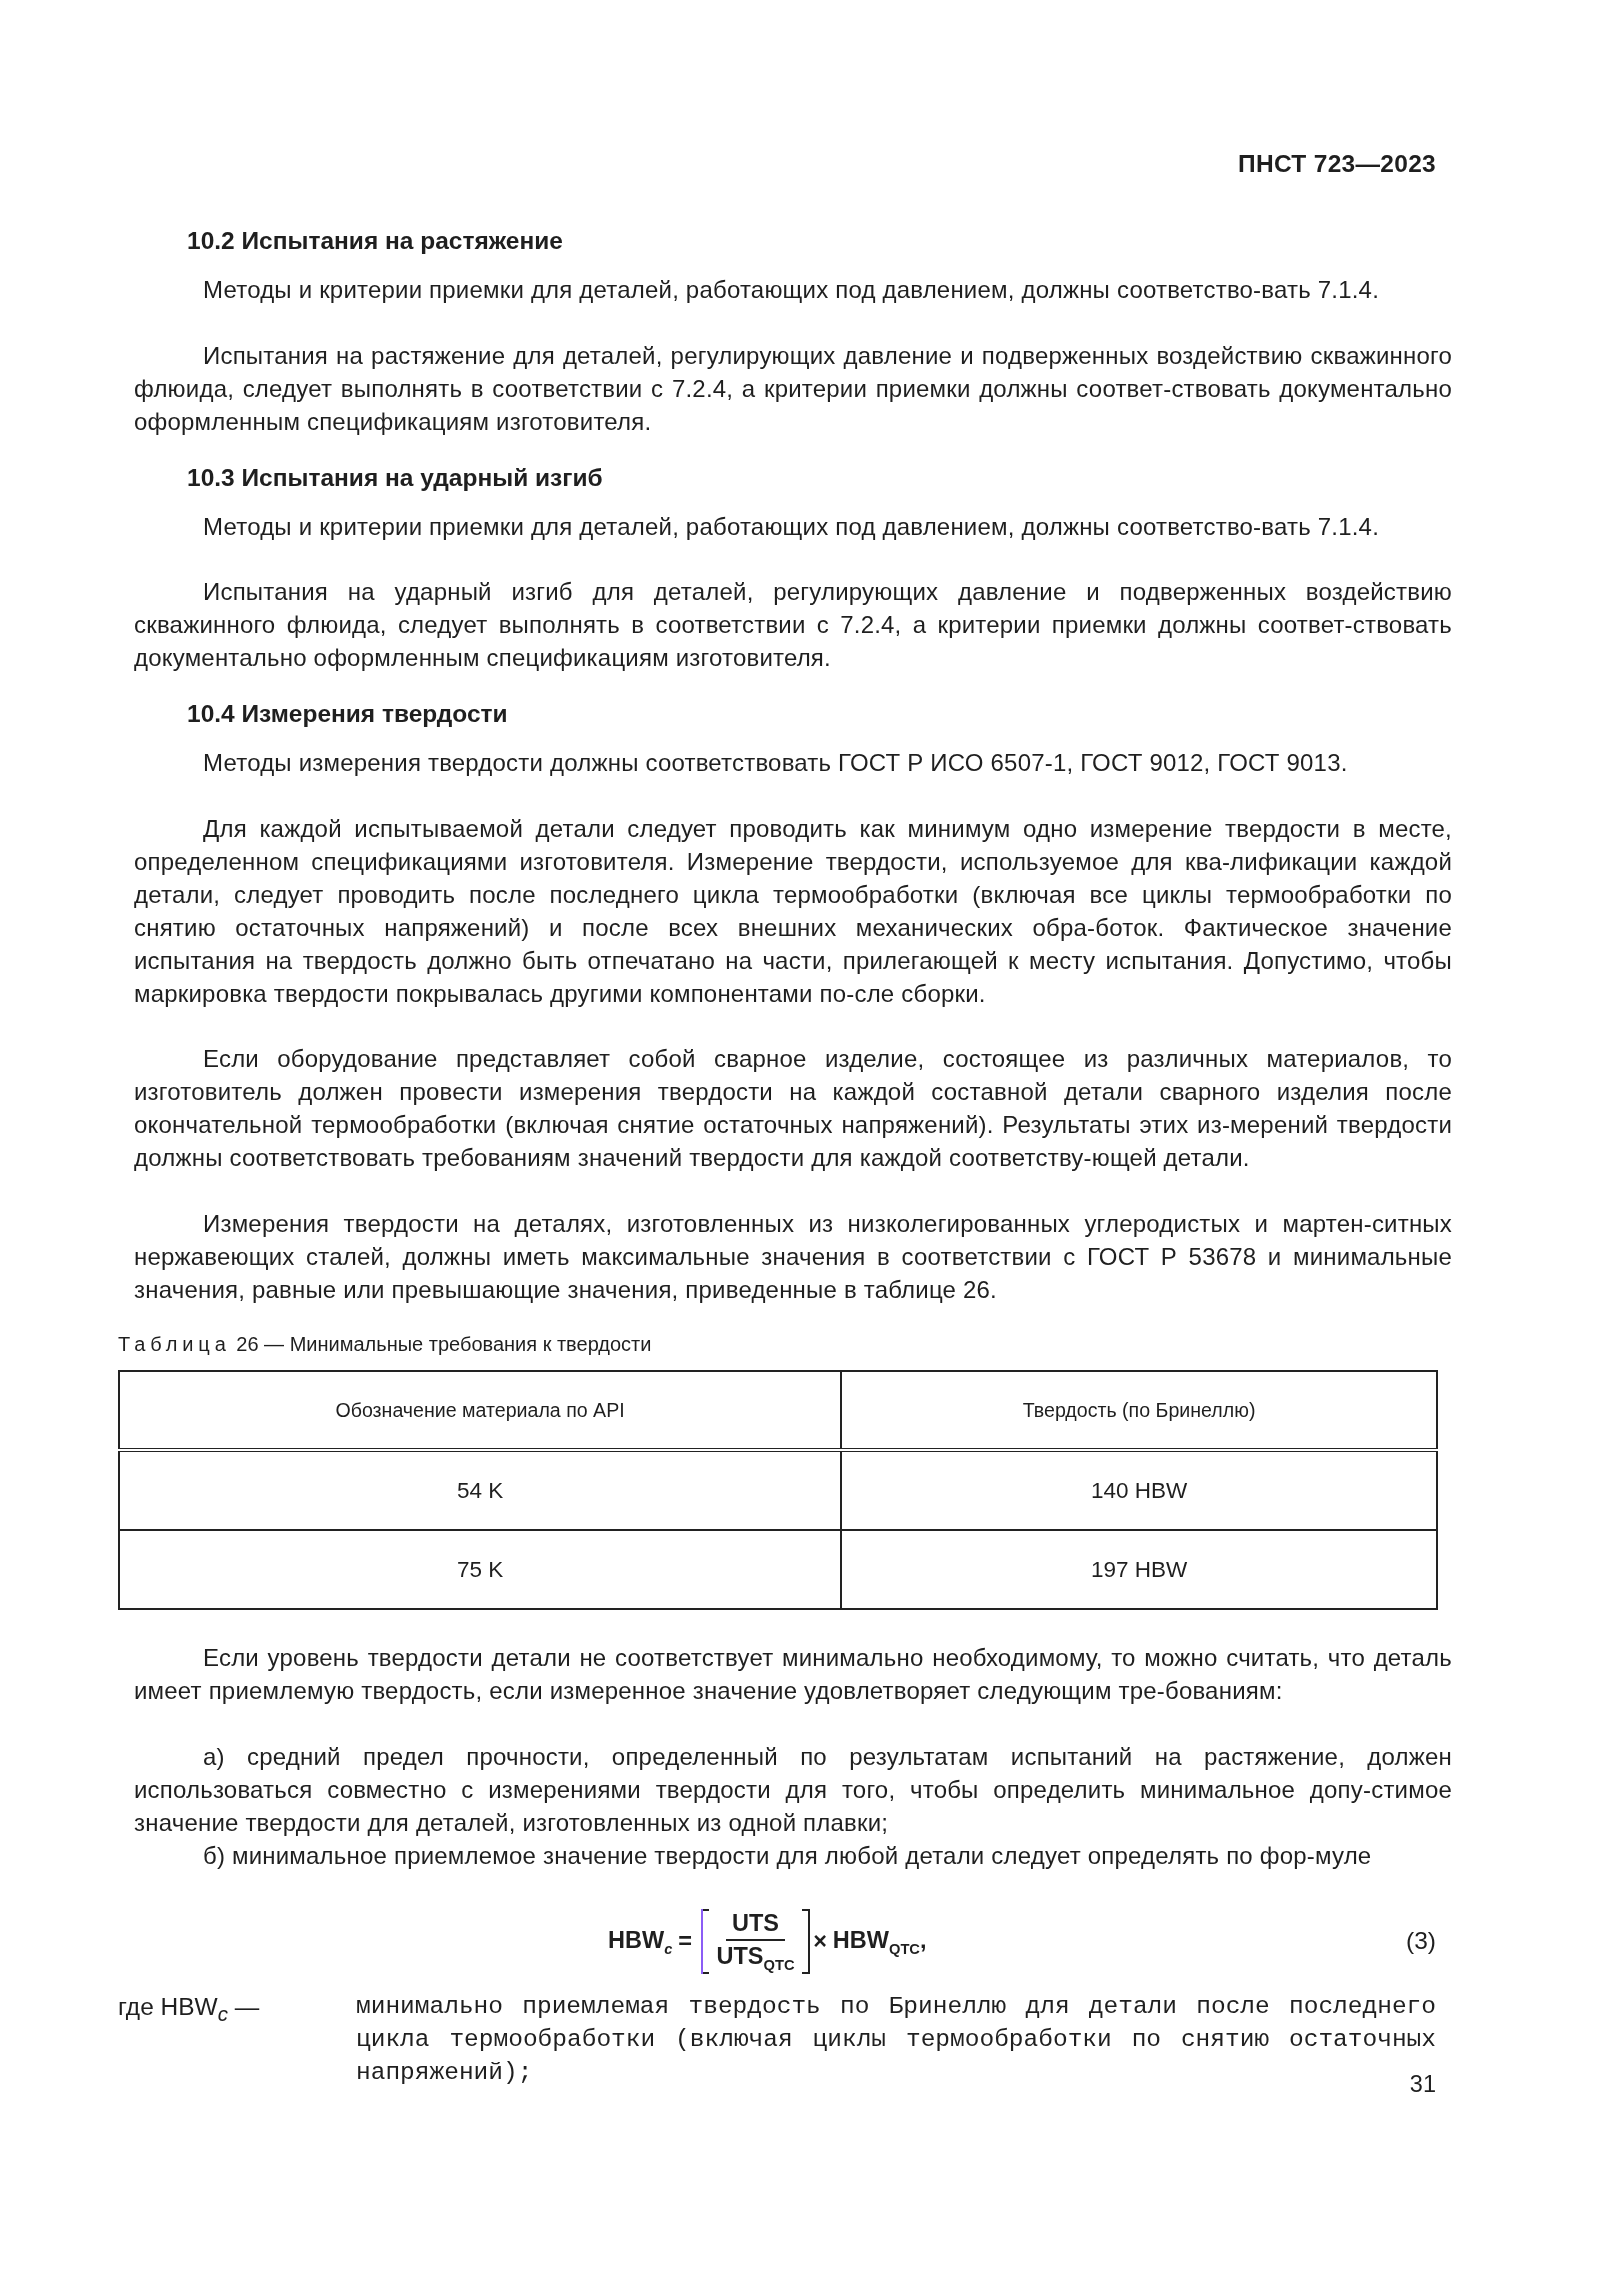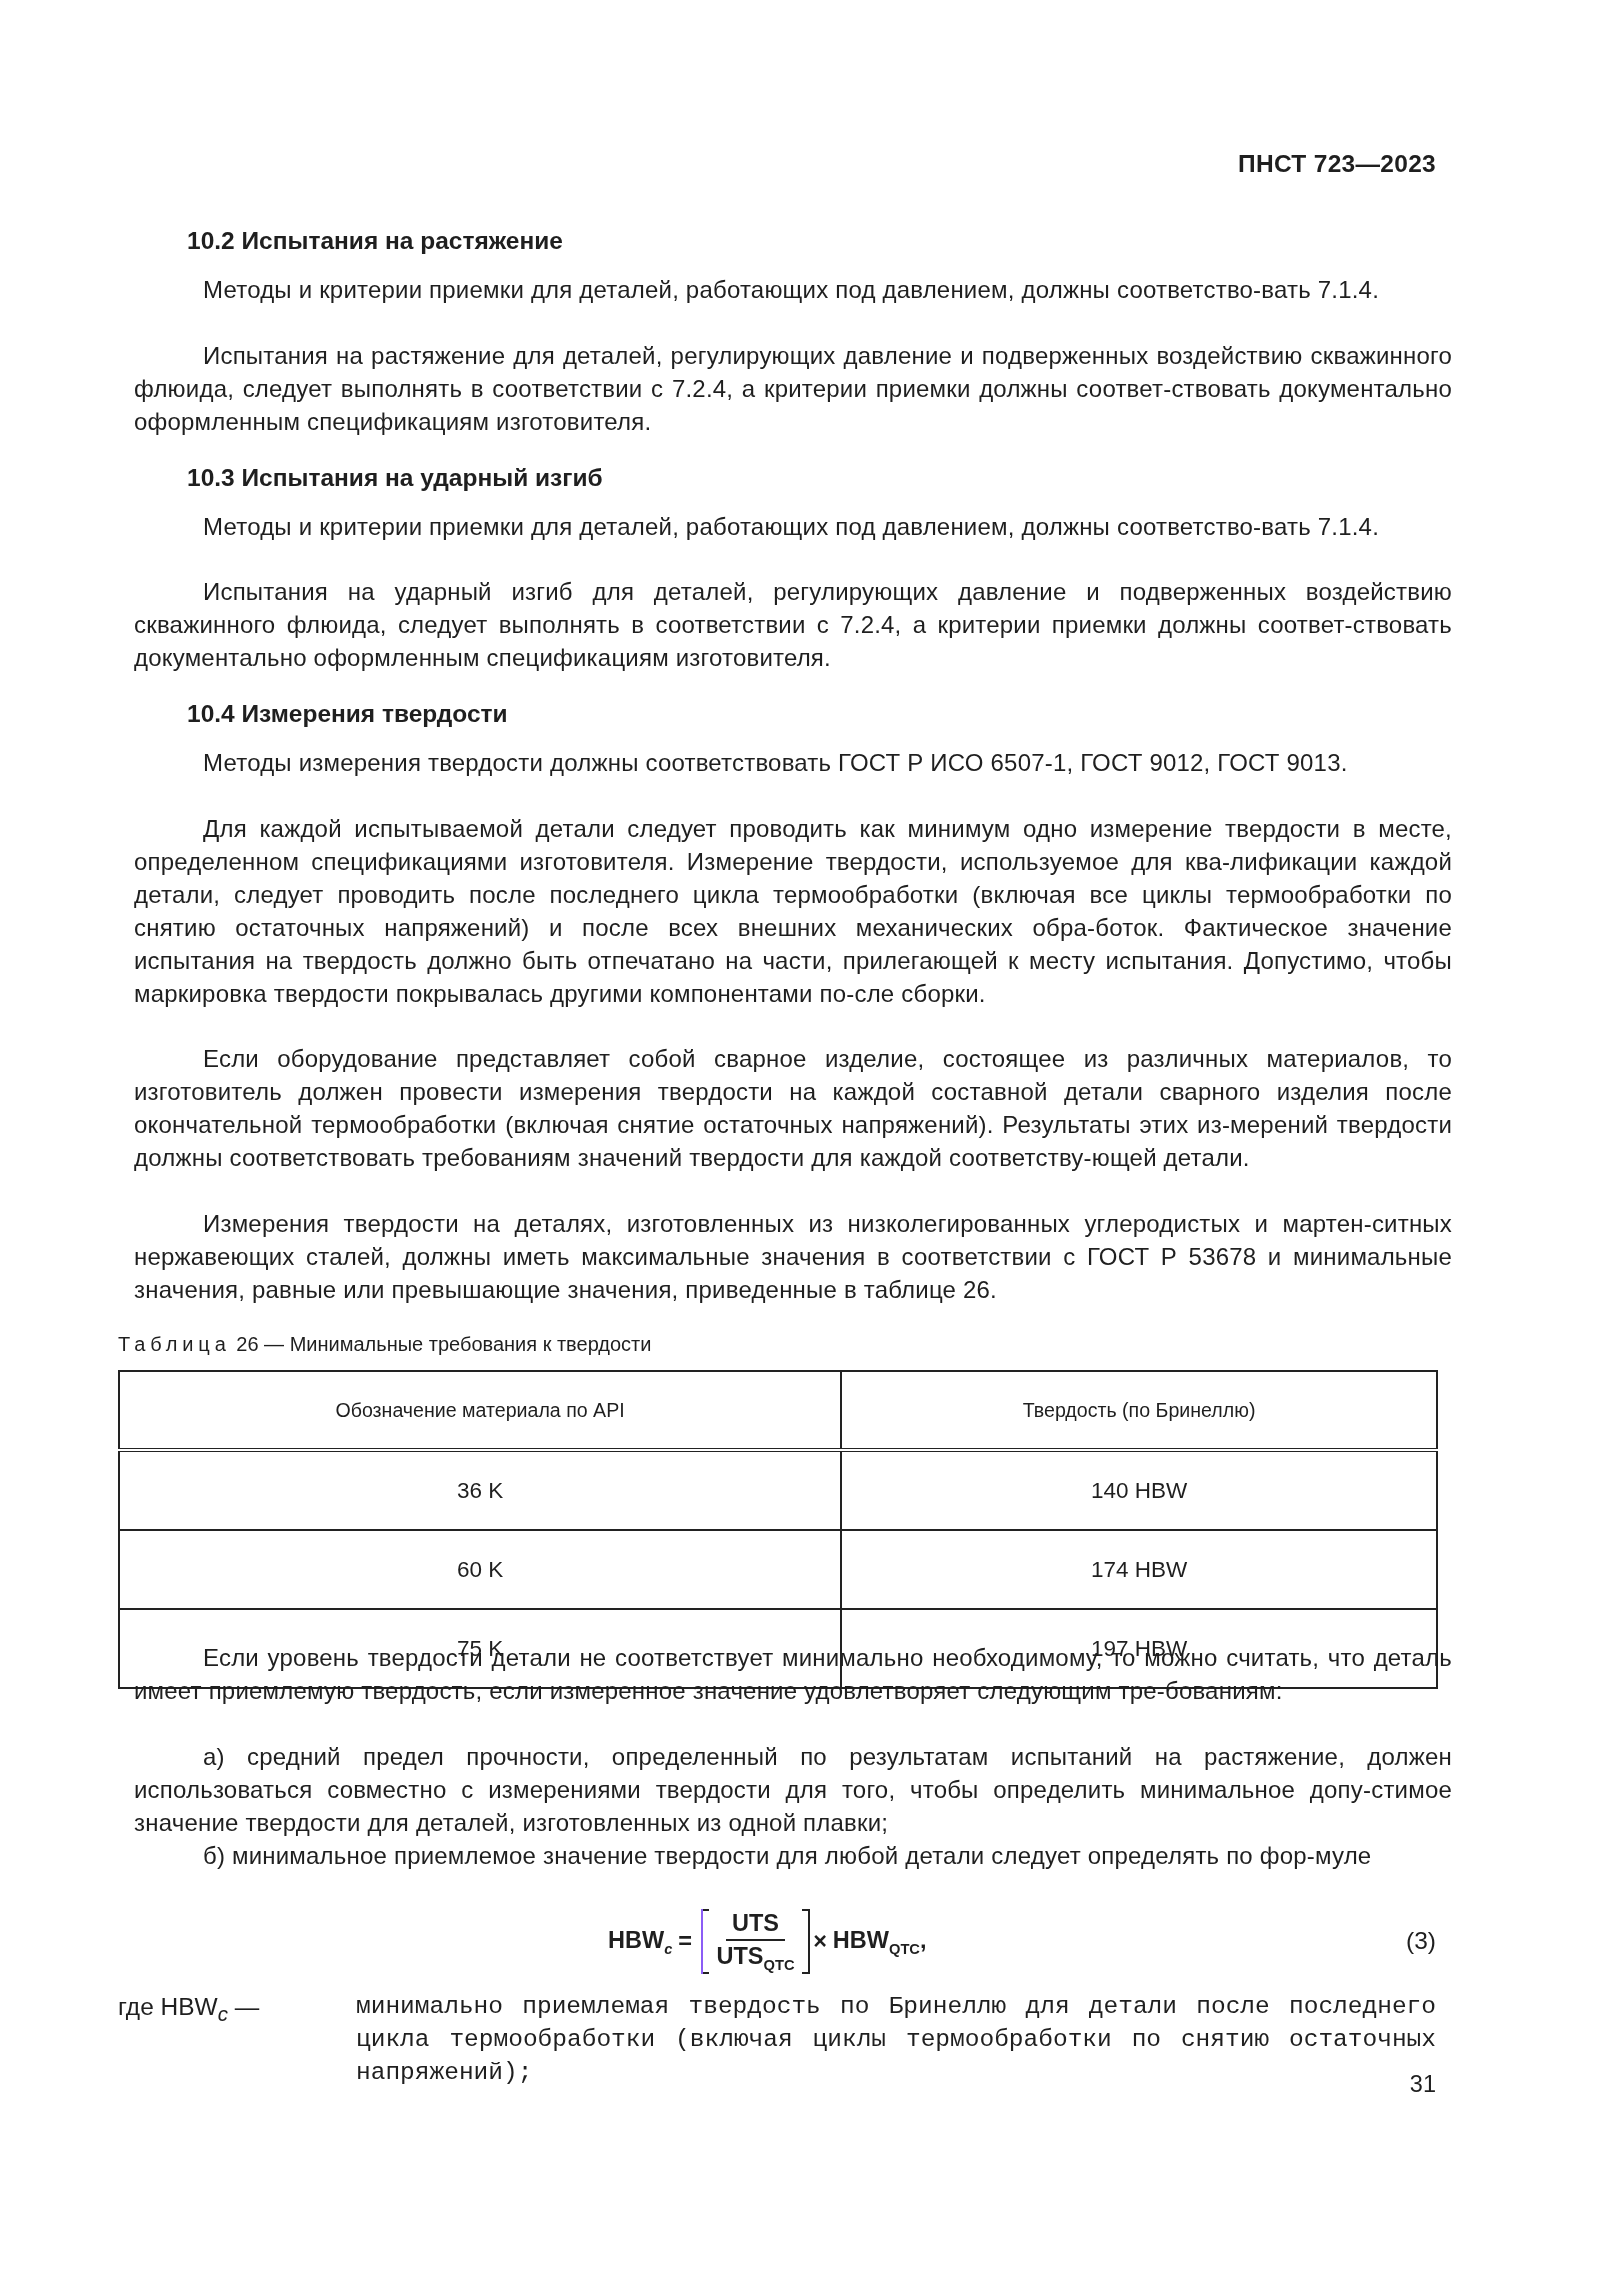--- a/index.html
+++ b/index.html
@@ -59,26 +59,22 @@
 
   <table class="t26">
     <thead>
       <tr>
         <th>Обозначение материала по API</th>
         <th>Твердость (по Бринеллю)</th>
       </tr>
     </thead>
     <tbody>
       <tr>
-        <td>36 K</td>
+        <td>54 K</td>
         <td>140 HBW</td>
-      </tr>
-      <tr>
-        <td>60 K</td>
-        <td>174 HBW</td>
       </tr>
       <tr>
         <td>75 K</td>
         <td>197 HBW</td>
       </tr>
     </tbody>
   </table>
 
   <div class="para" style="top:1641px"><span class="ind"></span><span>Если уровень твердости детали не соответствует минимально необходимому, то можно считать, что деталь имеет приемлемую твердость, если измеренное значение удовлетворяет следующим тре-бованиям:</span></div>
   <div class="para" style="top:1740px"><span class="ind"></span><span>а) средний предел прочности, определенный по результатам испытаний на растяжение, должен использоваться совместно с измерениями твердости для того, чтобы определить минимальное допу-стимое значение твердости для деталей, изготовленных из одной плавки;</span></div>

